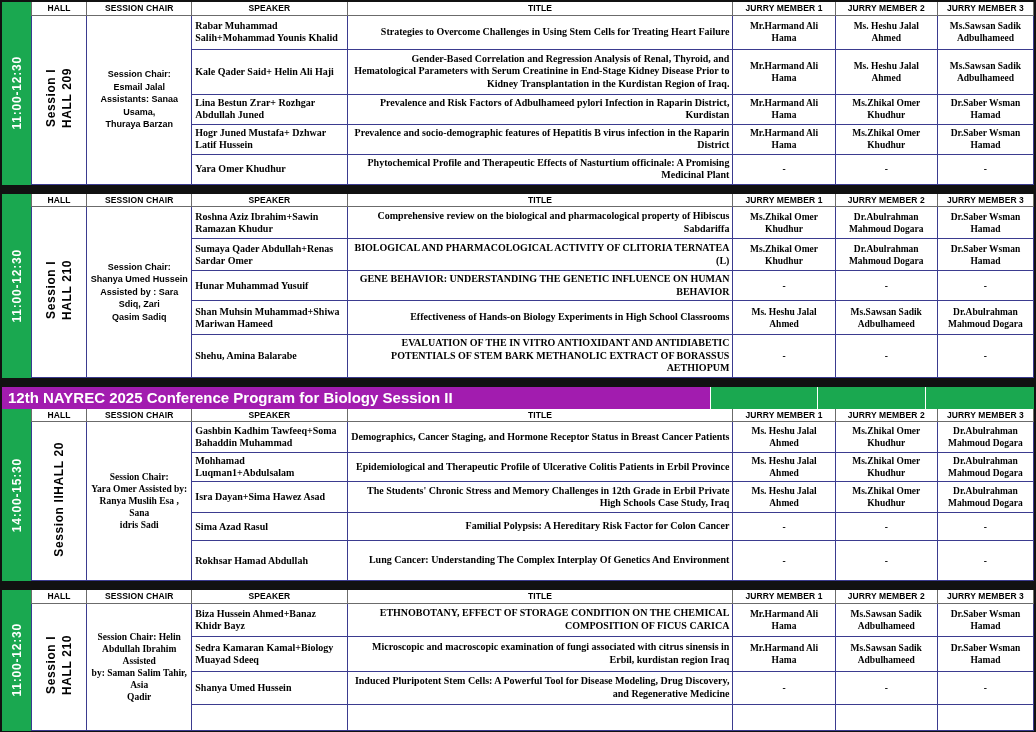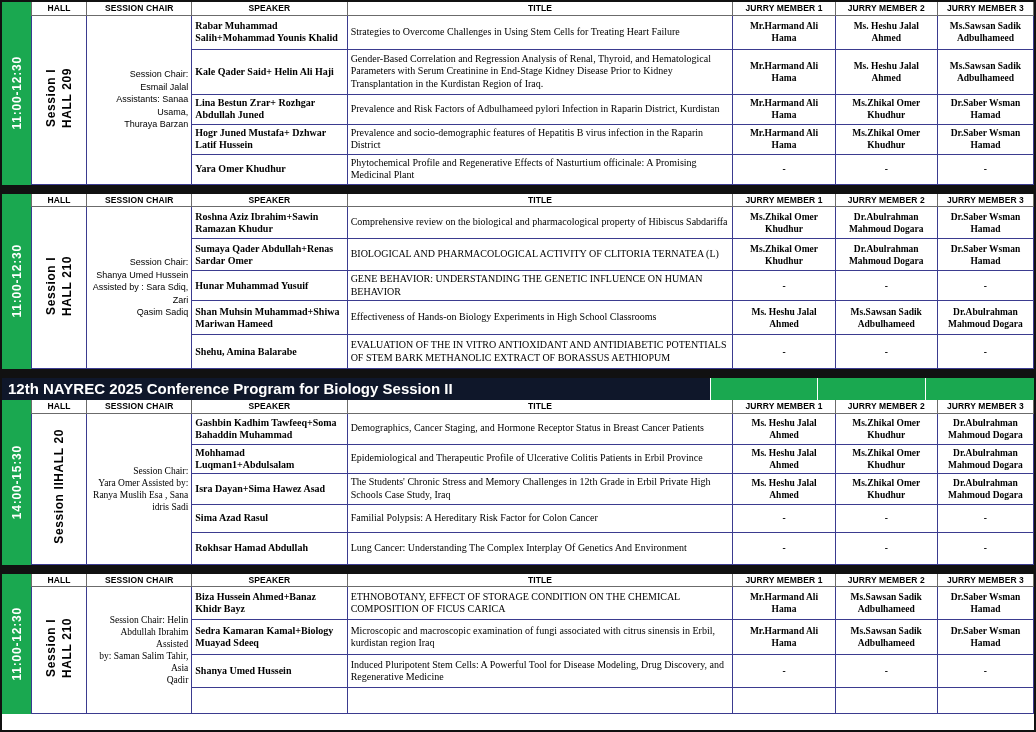--- a/index.html
+++ b/index.html
@@ -37,21 +37,21 @@
     flex: 0 0 auto;
   }
   .banner.center { text-align: center; }
 
   .banner-split {
     display: flex;
     height: 22px;
     flex: 0 0 auto;
   }
   .banner-split .bs-main {
-    background: #0f172a;
+    background: #a21caf;
     color: #ffffff;
     font-family: "Liberation Sans", sans-serif;
     font-weight: bold;
     font-size: 15px;
     line-height: 22px;
     padding-left: 6px;
     box-sizing: border-box;
   }
   .banner-split .bs-cell {
     background: #1aa850;
@@ -127,42 +127,42 @@
     display: inline-block;
     font-family: "Liberation Sans", sans-serif;
     font-weight: bold;
     font-size: 12px;
     letter-spacing: 0.6px;
     line-height: 16px;
     white-space: pre-line;
     text-align: center;
   }
   td.chair {
-    text-align: right;
+    text-align: center;
     font-size: 9.5px;
     line-height: 12px;
-    font-weight: normal;
+    font-weight: bold;
   }
   td.chair.sans {
     font-family: "Liberation Sans", sans-serif;
     font-size: 9px;
     line-height: 12.5px;
   }
   td.speaker {
     font-size: 10px;
     line-height: 12px;
     font-weight: bold;
     text-align: left;
     padding-left: 4px;
   }
   td.title {
     font-size: 10px;
     line-height: 12.5px;
-    font-weight: normal;
-    text-align: left;
+    font-weight: bold;
+    text-align: right;
     padding: 2px 6px;
     margin-left: 12px;
   }
   td.jury {
     font-size: 9.5px;
     line-height: 12px;
     font-weight: bold;
     text-align: center;
   }
   td.empty { }
@@ -234,21 +234,21 @@
           </tr>
           <tr>
             <td class="speaker" style="height:30px">Hogr Juned Mustafa+ Dzhwar Latif Hussein</td>
             <td class="title">Prevalence and socio-demographic features of Hepatitis B virus infection in the Raparin District</td>
             <td class="jury">Mr.Harmand Ali Hama</td>
             <td class="jury">Ms.Zhikal Omer Khudhur</td>
             <td class="jury">Dr.Saber Wsman Hamad</td>
           </tr>
           <tr>
             <td class="speaker" style="height:16px">Yara Omer Khudhur</td>
-            <td class="title">Phytochemical Profile and Regenerative Effects of Nasturtium officinale: A Promising Medicinal Plant</td>
+            <td class="title">Phytochemical Profile and Therapeutic Effects of Nasturtium officinale: A Promising Medicinal Plant</td>
             <td class="jury dash">-</td>
             <td class="jury dash">-</td>
             <td class="jury dash">-</td>
           </tr>
         </tbody>
       </table>
     </div>
   </div>
 
   <div class="sep"></div>
@@ -393,21 +393,21 @@
             <td class="jury">Dr.Abulrahman Mahmoud Dogara</td>
           </tr>
           <tr>
             <td class="speaker" style="height:28px">Sima Azad Rasul</td>
             <td class="title">Familial Polypsis: A Hereditary Risk Factor for Colon Cancer</td>
             <td class="jury dash">-</td>
             <td class="jury dash">-</td>
             <td class="jury dash">-</td>
           </tr>
           <tr>
-            <td class="speaker" style="height:32px">Rokhsar Hamad Abdullah</td>
+            <td class="speaker" style="height:40px">Rokhsar Hamad Abdullah</td>
             <td class="title">Lung Cancer: Understanding The Complex Interplay Of Genetics And Environment</td>
             <td class="jury dash">-</td>
             <td class="jury dash">-</td>
             <td class="jury dash">-</td>
           </tr>
         </tbody>
       </table>
     </div>
   </div>
 

